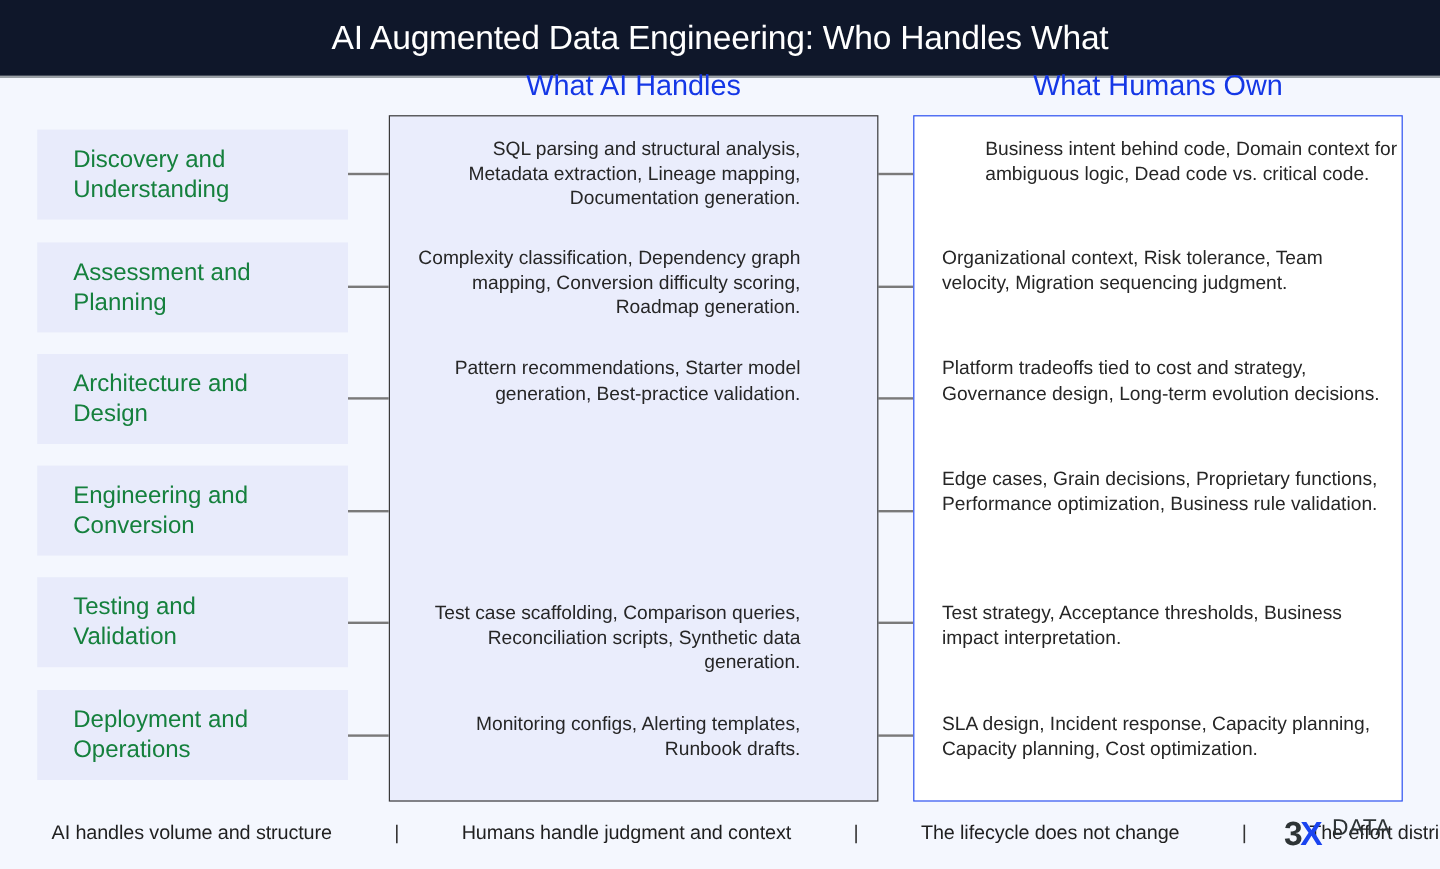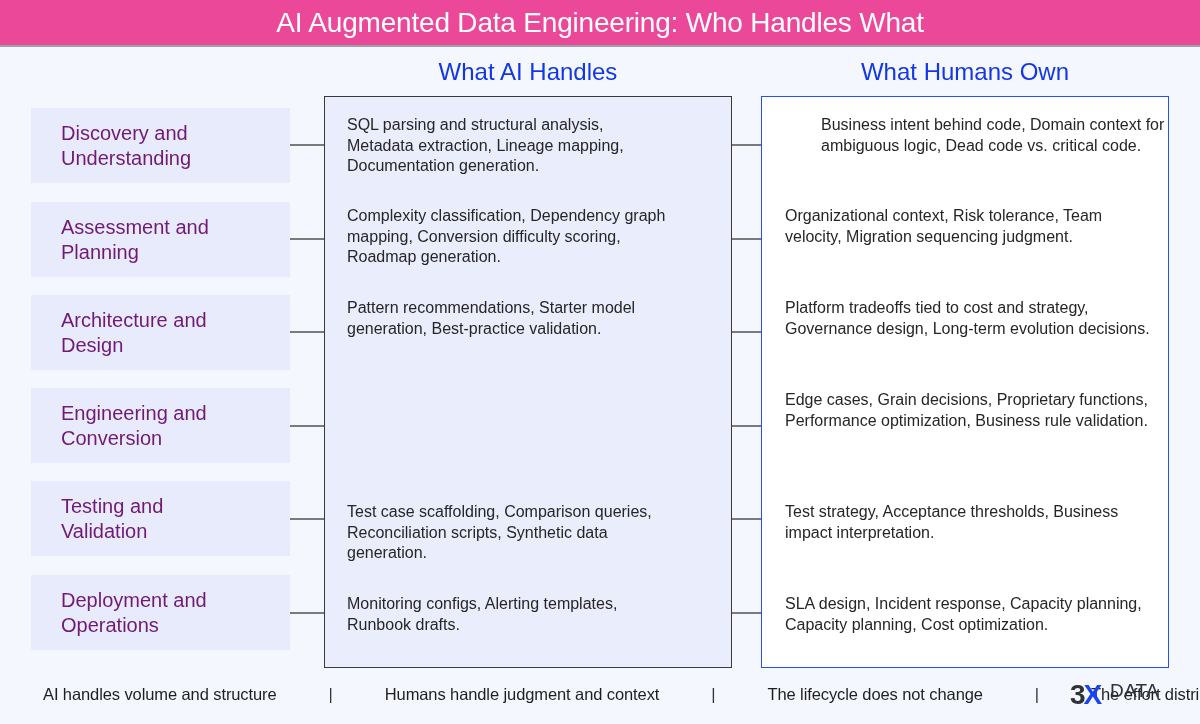--- a/index.html
+++ b/index.html
@@ -4,54 +4,54 @@
 <style>
   * { box-sizing: border-box; margin: 0; padding: 0; }
   html, body { width: 1200px; height: 724px; overflow: hidden; }
   body {
     background: #f4f7fe;
     font-family: "Liberation Sans", "DejaVu Sans", sans-serif;
     position: relative;
     color: #1f1f1f;
   }
   .header {
-    position: absolute; left: 0; top: 0; width: 1200px; height: 47px;
-    background: #ec4899;
+    position: absolute; left: 0; top: 0; width: 1200px; height: 65px;
+    background: #0f172a;
     border-bottom: 2px solid #9aa0a6;
     display: flex; align-items: center; justify-content: center;
   }
   .header-title {
     color: #ffffff; font-size: 28px; font-weight: 400; letter-spacing: -0.2px;
   }
   .col-heading {
     position: absolute; top: 58px; height: 32px;
     font-size: 24px; color: #1437e6; text-align: center; font-weight: 400;
   }
   .col-heading.ai { left: 324px; width: 408px; }
   .col-heading.human { left: 761px; width: 408px; }
 
   .stage {
     position: absolute; left: 31px; width: 259px; height: 75px;
     background: #e8ebfb;
     display: flex; align-items: center;
     padding-left: 30px;
-    font-size: 20px; line-height: 25px; color: #701a75;
+    font-size: 20px; line-height: 25px; color: #15803d;
   }
   .stage-label { white-space: pre-line; }
 
   .connector {
     position: absolute; height: 2px; background: #7a7a7a;
   }
   .connector.left { left: 290px; width: 34px; }
   .connector.right { left: 731px; width: 30px; }
 
   .panel {
     position: absolute; top: 96px; height: 572px; width: 408px;
   }
-  .panel.ai { left: 324px; background: #eaedfc; border: 1.5px solid #3a3a3a; }
+  .panel.ai { left: 324px; background: #eaedfc; border: 1.5px solid #3a3a3a; text-align: right; }
   .panel.human { left: 761px; background: #ffffff; border: 1.5px solid #2a4ff0; }
 
   .cell {
     position: absolute; font-size: 16px; line-height: 20.5px; color: #262626;
   }
   .panel.ai .cell { left: 22px; width: 320px; }
   .panel.human .cell { left: 23px; width: 370px; }
 
   .footer {
     position: absolute; left: 43px; top: 683px; height: 22px;

